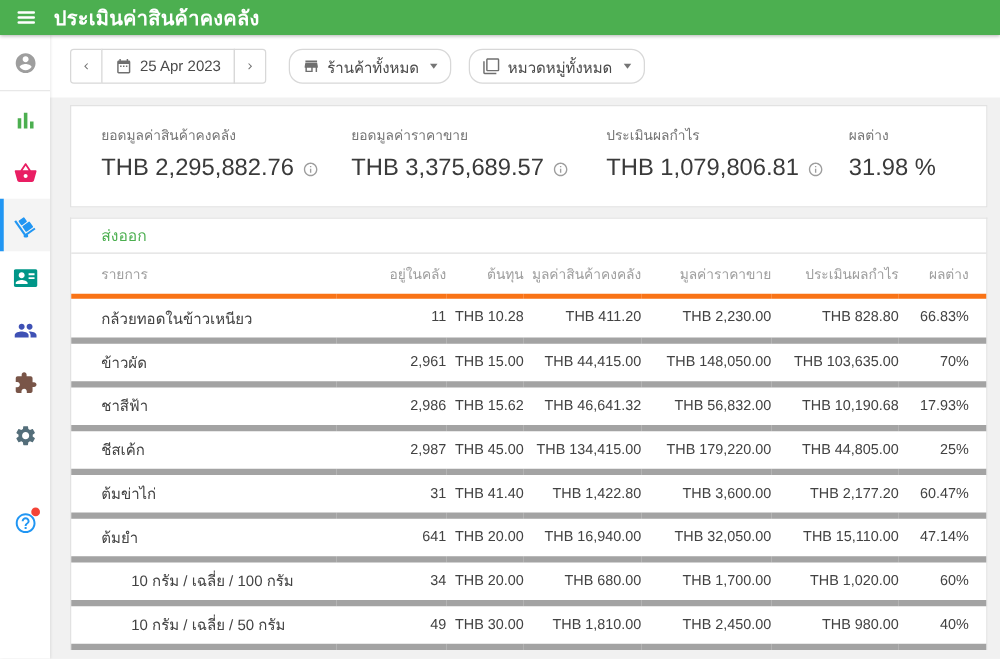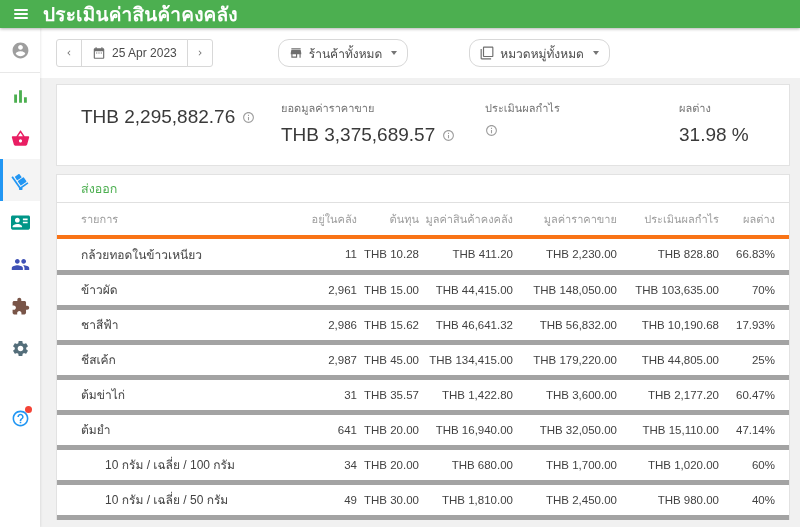--- a/index.html
+++ b/index.html
@@ -4,41 +4,41 @@
 <style>
   * { margin:0; padding:0; box-sizing:border-box; }
   html,body { width:800px; height:527px; overflow:hidden; }
   body { font-family:"Liberation Sans", sans-serif; background:#f1f1f1; position:relative; }
 
   
   .appbar { position:absolute; top:0; left:0; right:0; height:28px; background:#4caf50;
             display:flex; align-items:center; z-index:30; box-shadow:0 1px 3px rgba(0,0,0,.3); }
   .hamburger { margin-left:14px; width:14px; display:flex; flex-direction:column; gap:2px; cursor:pointer; }
   .hamburger span { display:block; height:2px; background:#fff; border-radius:1px; }
-  .appbar-title { color:#fff; font-size:19px; font-weight:bold; margin-left:15px; letter-spacing:.2px; }
+  .appbar-title { color:#fff; font-size:16px; font-weight:bold; margin-left:15px; letter-spacing:.2px; }
 
   
   .sidebar { position:absolute; top:28px; left:0; bottom:0; width:40px; background:#fff; z-index:20;
              box-shadow:1px 0 2px rgba(0,0,0,.08); display:flex; flex-direction:column; align-items:stretch; }
   .side-item { height:42px; display:flex; align-items:center; justify-content:center; cursor:pointer; position:relative; }
   .side-item svg { width:19px; height:19px; }
   .side-item.profile { height:44px; }
   .side-divider { height:1px; background:#e8e8e8; margin:0 0 2px 0; }
   .side-item.active { background:#f4f4f4; }
   .side-item.active::before { content:""; position:absolute; left:0; top:0; bottom:0; width:3px; background:#2196f3; }
   .ic-account { fill:#9e9e9e; } .ic-chart { fill:#4caf50; } .ic-basket { fill:#e91e63; }
   .ic-truck { fill:#2196f3; } .ic-idcard { fill:#009688; } .ic-people { fill:#3f51b5; }
   .ic-puzzle { fill:#795548; } .ic-gear { fill:#546e7a; } .ic-help { fill:#2196f3; }
   .side-item.help { margin-top:28px; }
   .red-dot { position:absolute; top:9px; right:8px; width:7px; height:7px; border-radius:50%; background:#f44336; }
 
   
   .main { position:absolute; left:40px; top:28px; right:0; bottom:0; background:#f1f1f1; }
 
-  .toolbar { background:#fff; height:50px; display:flex; align-items:center; padding-left:16px;gap:47px; }
+  .toolbar { background:#fff; height:50px; display:flex; align-items:center; padding-left:16px; }
   .btn { display:inline-flex; align-items:center; gap:6px; height:28px; background:#fff;
          border:1px solid #d8d8d8; color:#4a4a4a; font-size:12px; padding:0 10px;
          border-radius:11px; cursor:pointer; font-family:inherit; white-space:nowrap; }
   .seg-group { display:inline-flex; margin-right:18px; }
   .seg-group .btn { border-radius:0; }
   .seg-group .btn + .btn { margin-left:-1px; }
   .seg-group .btn:first-child { border-radius:3px 0 0 3px; padding:0 7px; }
   .seg-group .btn:last-child  { border-radius:0 3px 3px 0; padding:0 7px; }
   .btn svg { width:14px; height:14px; fill:#6f6f6f; }
   .btn .chev { width:10px; height:10px; fill:#757575; }
@@ -169,39 +169,41 @@
       <svg viewBox="0 0 24 24">
           <path d="M3 5H1v16c0 1.1.9 2 2 2h16v-2H3V5zm18-4H7c-1.1 0-2 .9-2 2v14c0 1.1.9 2 2 2h14c1.1 0 2-.9 2-2V3c0-1.1-.9-2-2-2zm0 16H7V3h14v14z"></path>
         </svg>
       <span>หมวดหมู่ทั้งหมด</span>
       <span class="caret"></span>
     </button>
   </div>
 
   <div class="summary-card">
     <div class="sum-sec s1">
+      <div class="sum-label">ยอดมูลค่าสินค้าคงคลัง</div>
       <div class="sum-value">
           <span>THB 2,295,882.76</span>
         <svg class="info-ic" viewBox="0 0 24 24">
             <path d="M11 7h2v2h-2zm0 4h2v6h-2zm1-9C6.48 2 2 6.48 2 12s4.48 10 10 10 10-4.48 10-10S17.52 2 12 2zm0 18c-4.41 0-8-3.59-8-8s3.59-8 8-8 8 3.59 8 8-3.59 8-8 8z"></path>
           </svg>
       </div>
     </div>
     <div class="sum-sec s2">
       <div class="sum-label">ยอดมูลค่าราคาขาย</div>
       <div class="sum-value">
           <span>THB 3,375,689.57</span>
         <svg class="info-ic" viewBox="0 0 24 24">
             <path d="M11 7h2v2h-2zm0 4h2v6h-2zm1-9C6.48 2 2 6.48 2 12s4.48 10 10 10 10-4.48 10-10S17.52 2 12 2zm0 18c-4.41 0-8-3.59-8-8s3.59-8 8-8 8 3.59 8 8-3.59 8-8 8z"></path>
           </svg>
       </div>
     </div>
     <div class="sum-sec s3">
       <div class="sum-label">ประเมินผลกำไร</div>
       <div class="sum-value">
+          <span>THB 1,079,806.81</span>
         <svg class="info-ic" viewBox="0 0 24 24">
             <path d="M11 7h2v2h-2zm0 4h2v6h-2zm1-9C6.48 2 2 6.48 2 12s4.48 10 10 10 10-4.48 10-10S17.52 2 12 2zm0 18c-4.41 0-8-3.59-8-8s3.59-8 8-8 8 3.59 8 8-3.59 8-8 8z"></path>
           </svg>
       </div>
     </div>
     <div class="sum-sec s4">
       <div class="sum-label">ผลต่าง</div>
       <div class="sum-value">
           <span>31.98 %</span>
         </div>
@@ -266,21 +268,21 @@
           <td>2,987</td>
           <td>THB 45.00</td>
           <td>THB 134,415.00</td>
           <td>THB 179,220.00</td>
           <td>THB 44,805.00</td>
           <td class="cell-diff">25%</td>
         </tr>
         <tr class="data-row">
           <td class="cell-item">ต้มข่าไก่</td>
           <td>31</td>
-          <td>THB 35.57</td>
+          <td>THB 41.40</td>
           <td>THB 1,422.80</td>
           <td>THB 3,600.00</td>
           <td>THB 2,177.20</td>
           <td class="cell-diff">60.47%</td>
         </tr>
         <tr class="data-row">
           <td class="cell-item">ต้มยำ</td>
           <td>641</td>
           <td>THB 20.00</td>
           <td>THB 16,940.00</td>

